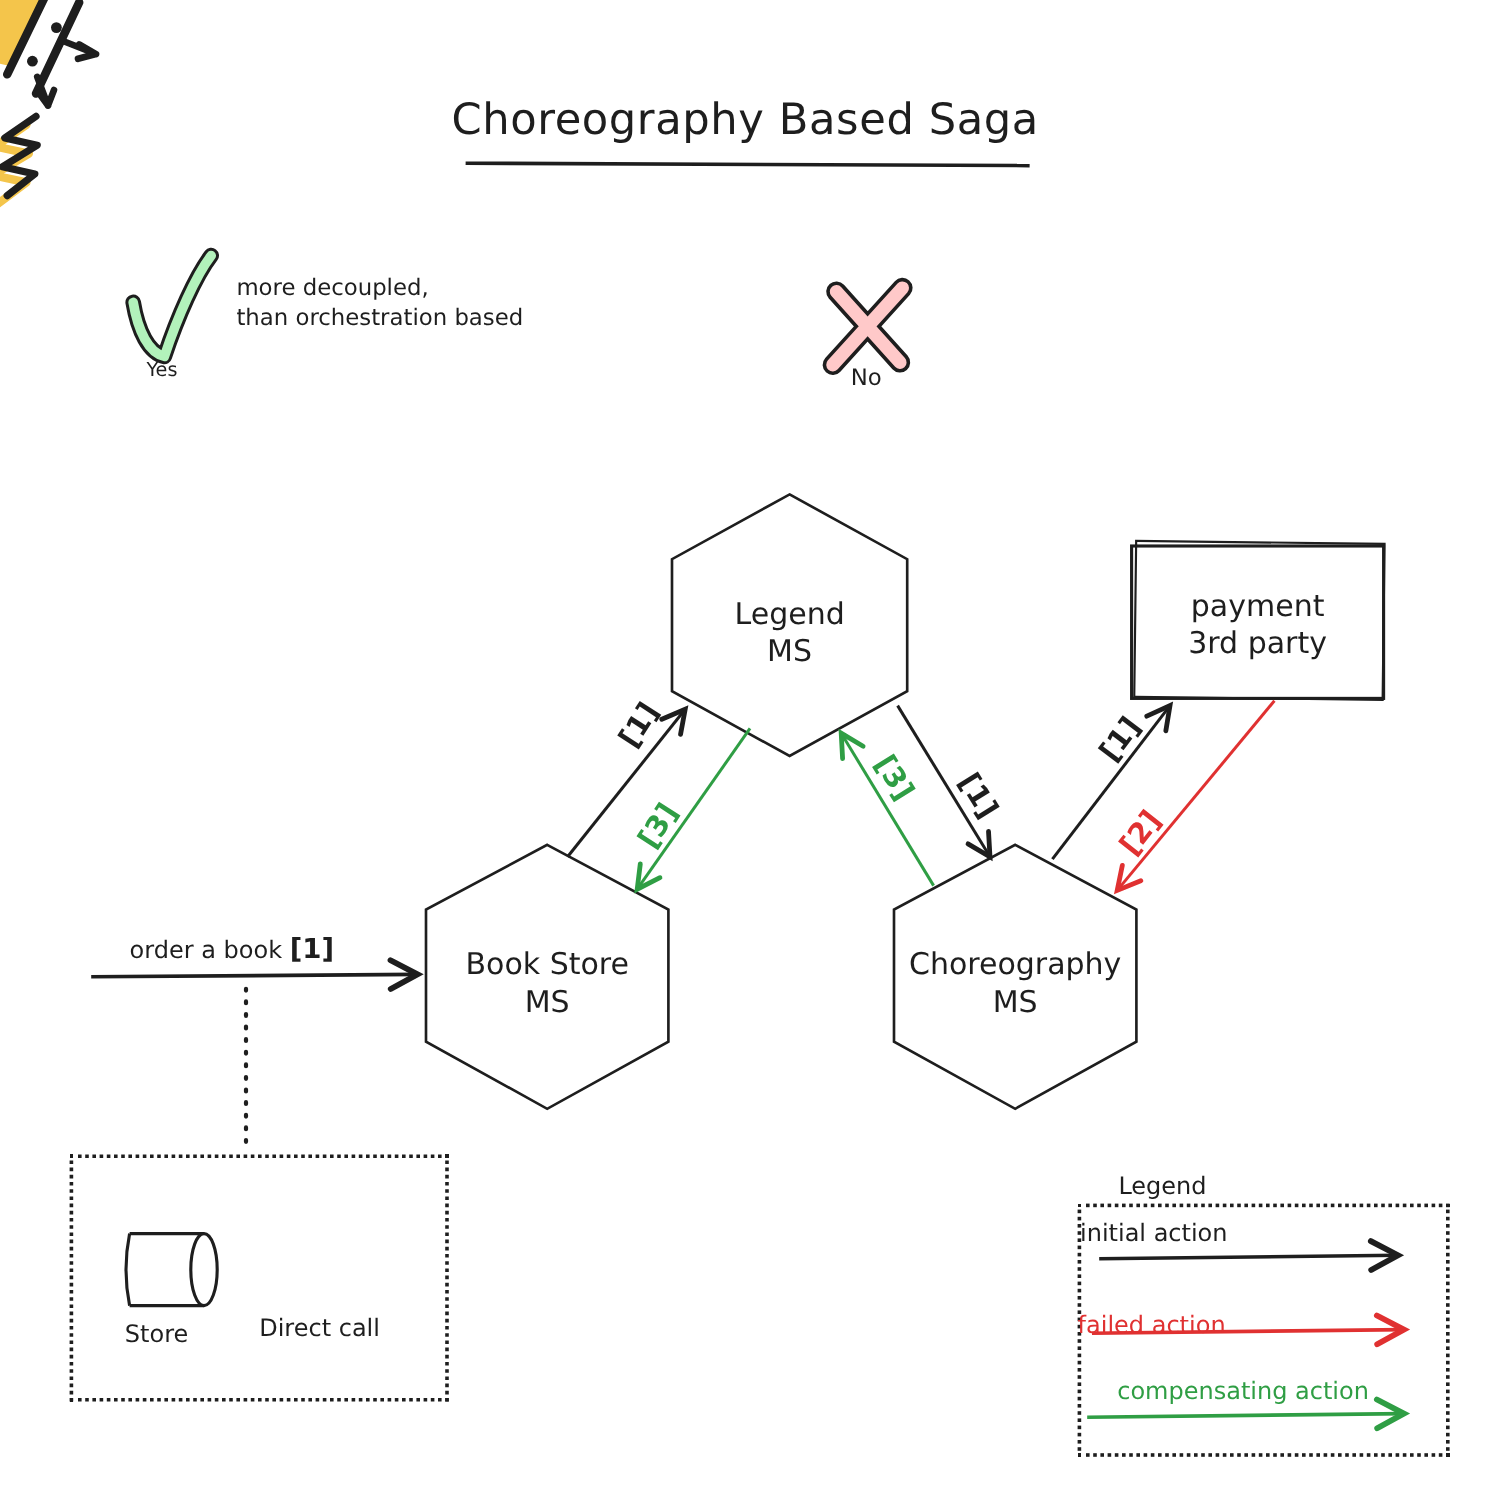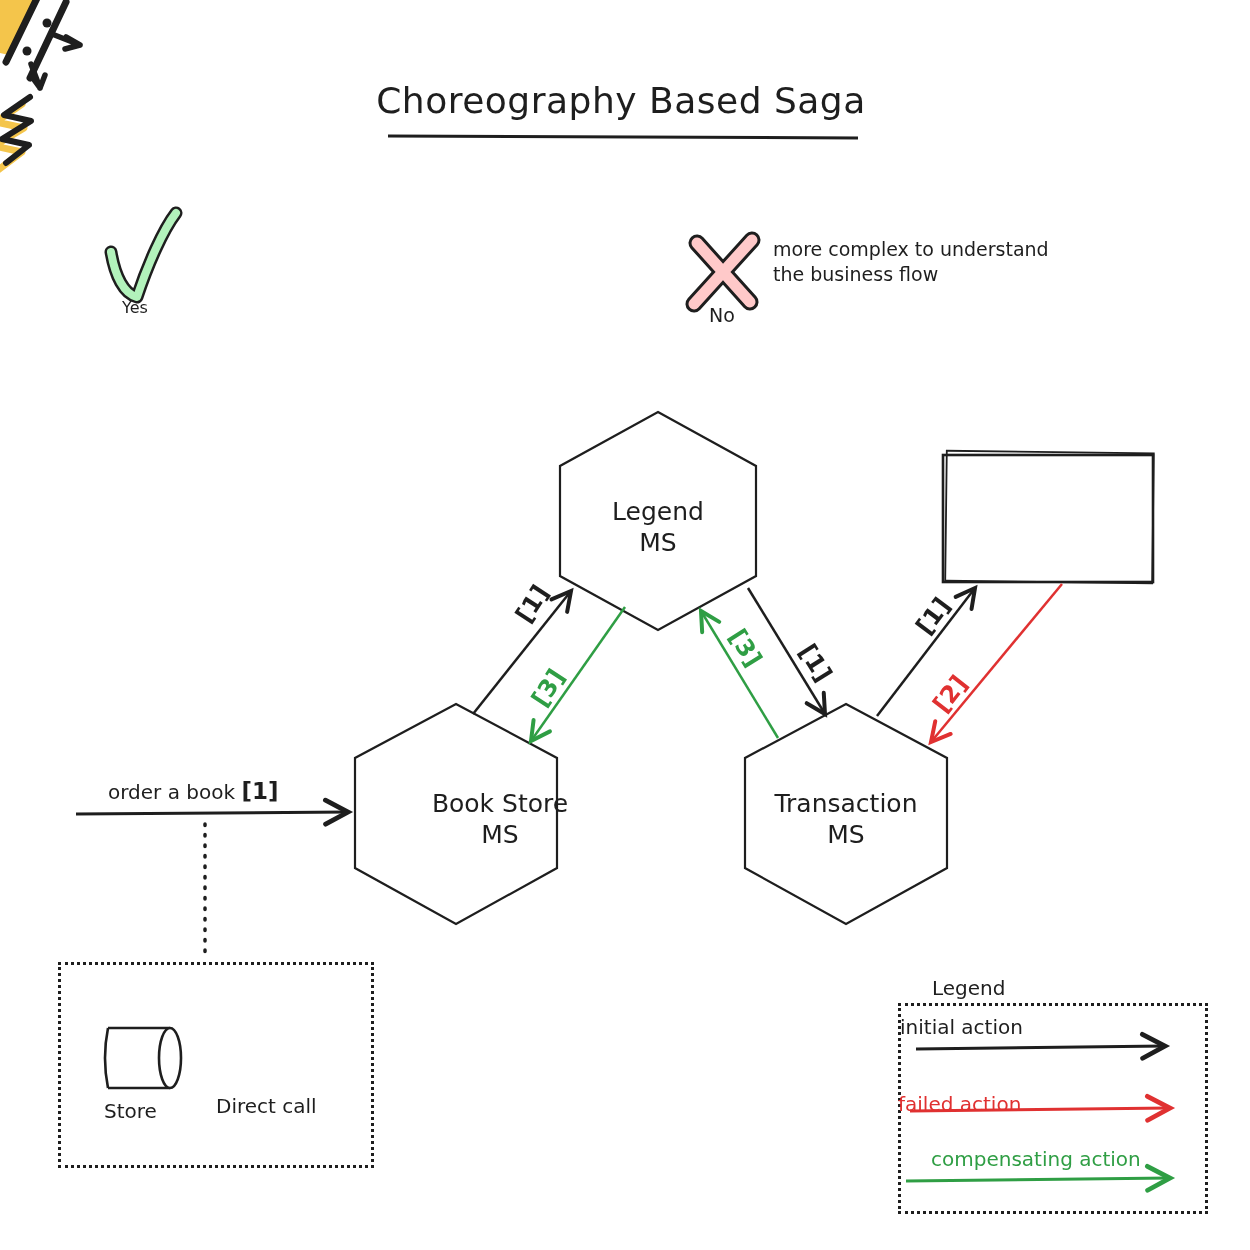--- a/index.html
+++ b/index.html
@@ -96,39 +96,43 @@
     <line x1="916" y1="1049" x2="1165" y2="1046" stroke="#1e1e1e" stroke-width="3" marker-end="url(#ah-k)"></line>
     <line x1="910" y1="1111" x2="1170" y2="1108" stroke="#e03131" stroke-width="3" marker-end="url(#ah-r)"></line>
     <line x1="906" y1="1181" x2="1170" y2="1178" stroke="#2f9e44" stroke-width="3" marker-end="url(#ah-g)"></line>
   </svg>
 
   <div class="dotted-box" style="left:58px;top:962px;width:310px;height:200px;"></div>
   <div class="dotted-box" style="left:898px;top:1003px;width:304px;height:205px;"></div>
 
   <div class="t title" style="left:371px;top:80px;width:500px;">Choreography Based Saga</div>
 
+  <div class="t ann" style="left:197px;top:228px;">
+    <span>more decoupled,</span>
+    <span>than orchestration based</span>
+  </div>
   <div class="t small-label" style="left:122px;top:298px;font-size:16px;">Yes</div>
 
-  <div class="t ann" style="left:773px;top:237px;">
-    <span>more complex to understand</span>
-    <span>the business flow</span>
-  </div>
   <div class="t small-label" style="left:709px;top:304px;">No</div>
 
   <div class="t node-label" style="left:558px;top:496px;width:200px;">
     <span>Legend</span>
     <span>MS</span>
   </div>
-  <div class="t node-label" style="left:356px;top:788px;width:200px;padding-left:44px;">
+  <div class="t node-label" style="left:356px;top:788px;width:200px;">
     <span>Book Store</span>
     <span>MS</span>
   </div>
   <div class="t node-label" style="left:746px;top:788px;width:200px;">
-    <span>Transaction</span>
+    <span>Choreography</span>
     <span>MS</span>
+  </div>
+  <div class="t node-label" style="left:948px;top:489px;width:200px;font-size:25px;">
+    <span>payment</span>
+    <span>3rd party</span>
   </div>
 
   <div class="t order-label" style="left:108px;top:778px;">
     <span>order a book</span>
     <b>[1]</b>
   </div>
 
   <div class="t tag" style="left:513px;top:590px;transform:rotate(-57deg);">[1]</div>
   <div class="t tag green" style="left:529px;top:674px;transform:rotate(-57deg);">[3]</div>
   <div class="t tag green" style="left:726px;top:634px;transform:rotate(58deg);">[3]</div>

